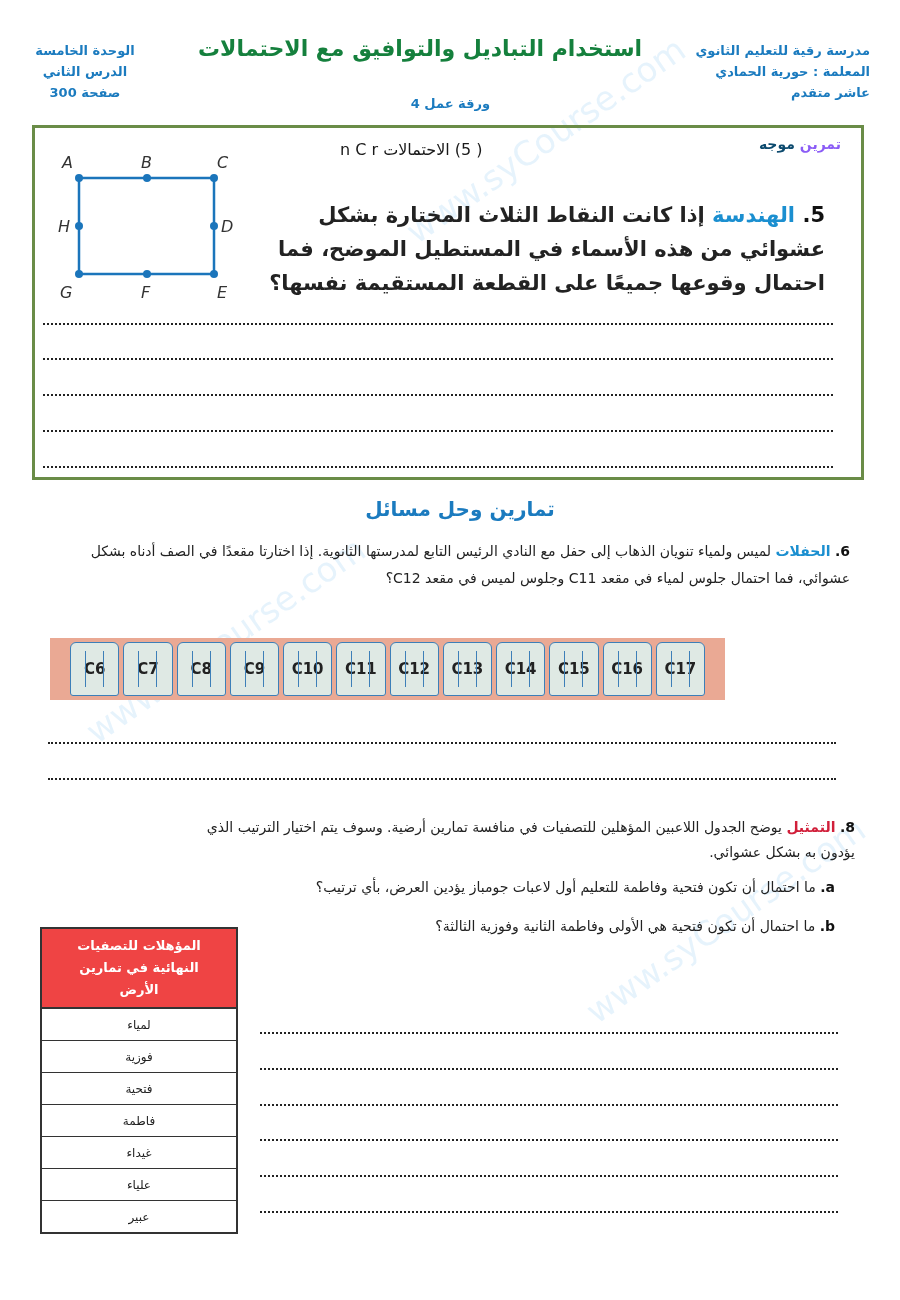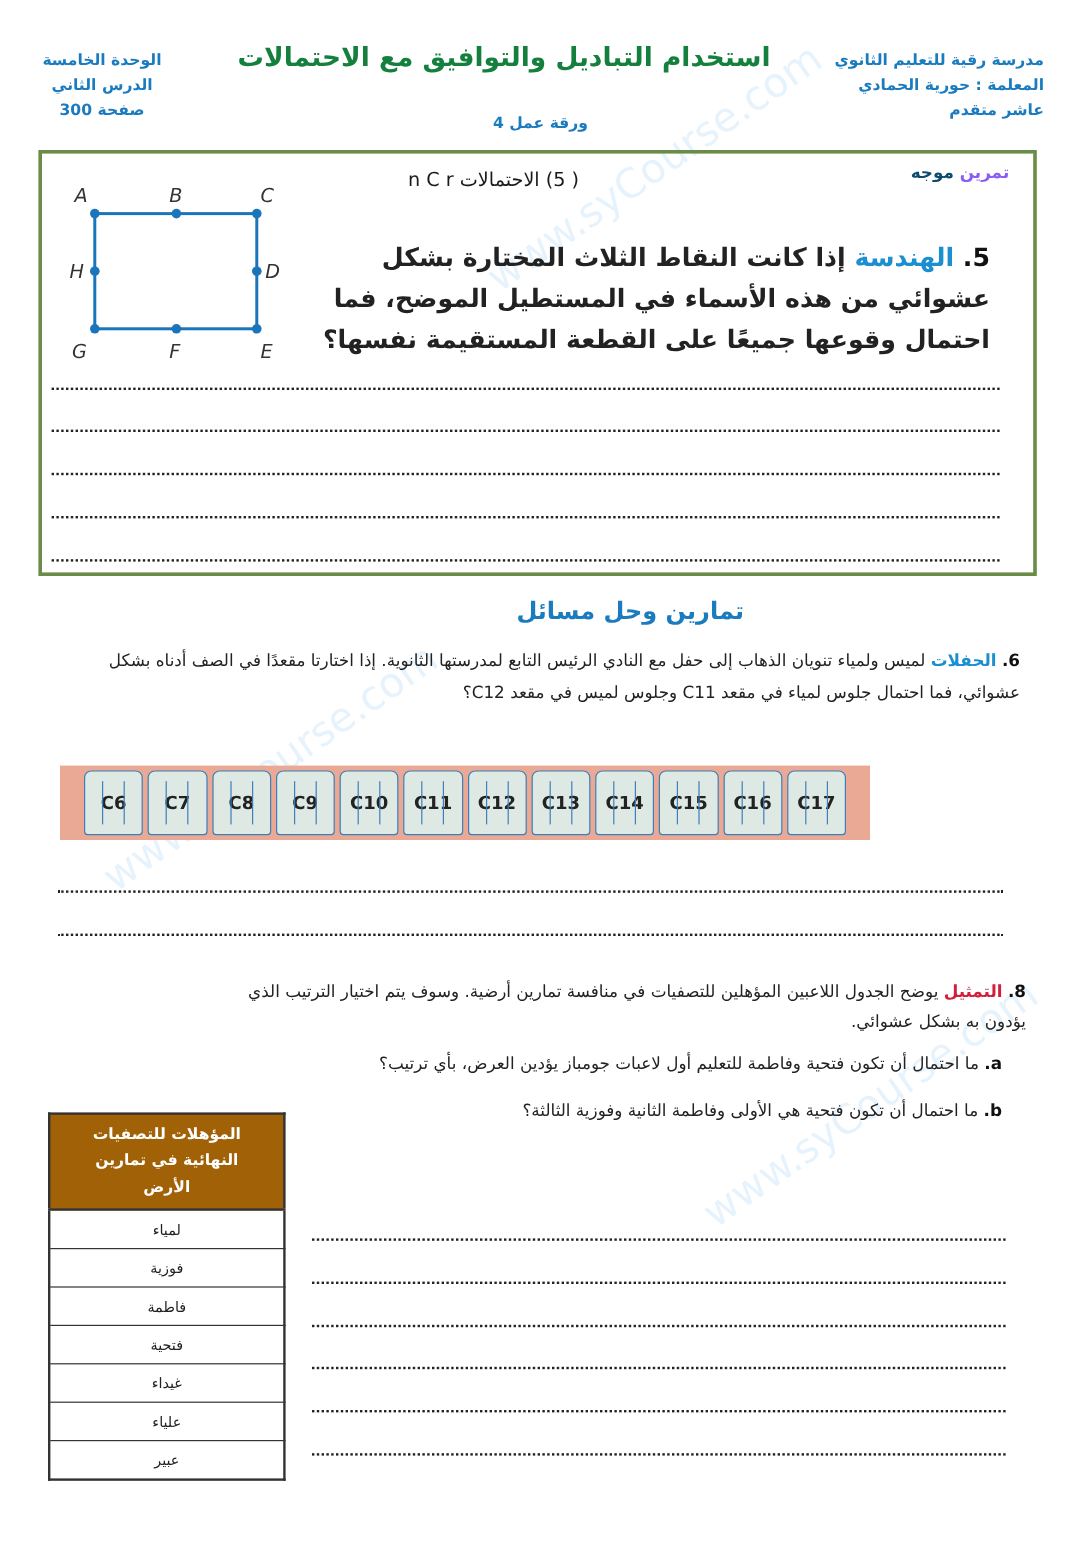--- a/index.html
+++ b/index.html
@@ -19,37 +19,37 @@
   .guided { right:20px; top:8px; font-weight:bold; font-size:14px; direction:rtl; }
   .guided .g1 { color:#8b5cf6;text-align:right; }
   .guided .g2 { color:#0c4a6e; }
   .ncr { left:305px; top:12px; font-size:16px; direction:rtl; }
   .q5 { right:36px; top:70px; width:560px; font-size:21px; line-height:34px; direction:rtl; text-align:right; font-weight:bold; color:#222; }
   .q-num { font-weight:bold; color:#111; }
   .q-key-blue { color:#1b8fd0; font-weight:bold; }
   .q-key-red { color:#d11f3a; font-weight:bold; }
   .dotline { position:absolute; height:0; border-bottom:2px dotted #222; }
 
-  .section-title { left:300px; top:497px; width:320px; font-weight:bold; font-size:20px; color:#1b7bbf; direction:rtl; }
+  .section-title { left:300px; top:497px; width:320px; text-align:center; font-weight:bold; font-size:20px; color:#1b7bbf; direction:rtl; }
 
   .q6 { left:60px; top:538px; width:790px; font-size:14px; line-height:27px; direction:rtl; text-align:right; color:#222; }
 
   
   .seats { left:50px; top:638px; width:675px; height:62px; background:#eaa994; display:flex; padding:4px 20px; box-sizing:border-box; gap:4px; }
   .seat { flex:1; background:#dfe9e4; border:1px solid #3d7fb8; border-radius:6px 6px 3px 3px; display:flex; align-items:center; justify-content:center; font-weight:bold; font-size:15px; color:#222; position:relative; }
   .seat::before, .seat::after { content:""; position:absolute; top:8px; bottom:8px; width:0; border-left:1px solid #3d7fb8; }
   .seat::before { left:30%; } .seat::after { right:30%; }
 
   .q8 { left:180px; top:815px; width:675px; font-size:14px; line-height:25px; direction:rtl; text-align:right; color:#222; }
   .q8 p { margin:0; }
   .q8 .sub { margin-top:10px; padding-right:20px; }
 
   
   .tbl { left:40px; top:927px; width:198px; border:2px solid #333; border-collapse:collapse; direction:rtl; }
-  .tbl th { background:#a16207; color:#fff; font-weight:bold; font-size:13px; padding:6px 17px; line-height:22px; border-bottom:2px solid #333; }
+  .tbl th { background:#ef4444; color:#fff; font-weight:bold; font-size:13px; padding:6px 17px; line-height:22px; border-bottom:2px solid #333; }
   .tbl td { height:29px; border-top:1px solid #333; text-align:center; font-size:12px; color:#222;margin-top:32px; }
 
   .watermark { position:absolute; color:rgba(60,160,230,0.13); font-size:34px; transform:rotate(-35deg); white-space:nowrap; pointer-events:none; }
 </style>
 </head>
 <body>
 
 <div class="watermark" style="left:380px;top:120px;">www.syCourse.com</div>
 <div class="watermark" style="left:60px;top:620px;">www.syCourse.com</div>
 <div class="watermark" style="left:560px;top:900px;">www.syCourse.com</div>
@@ -160,24 +160,24 @@
       </tr>
   </thead>
   <tbody>
     <tr>
         <td>لمياء</td>
       </tr>
     <tr>
         <td>فوزية</td>
       </tr>
     <tr>
-        <td>فاطمة</td>
+        <td>فتحية</td>
       </tr>
     <tr>
-        <td>فتحية</td>
+        <td>فاطمة</td>
       </tr>
     <tr>
         <td>غيداء</td>
       </tr>
     <tr>
         <td>علياء</td>
       </tr>
     <tr>
         <td>عبير</td>
       </tr>

